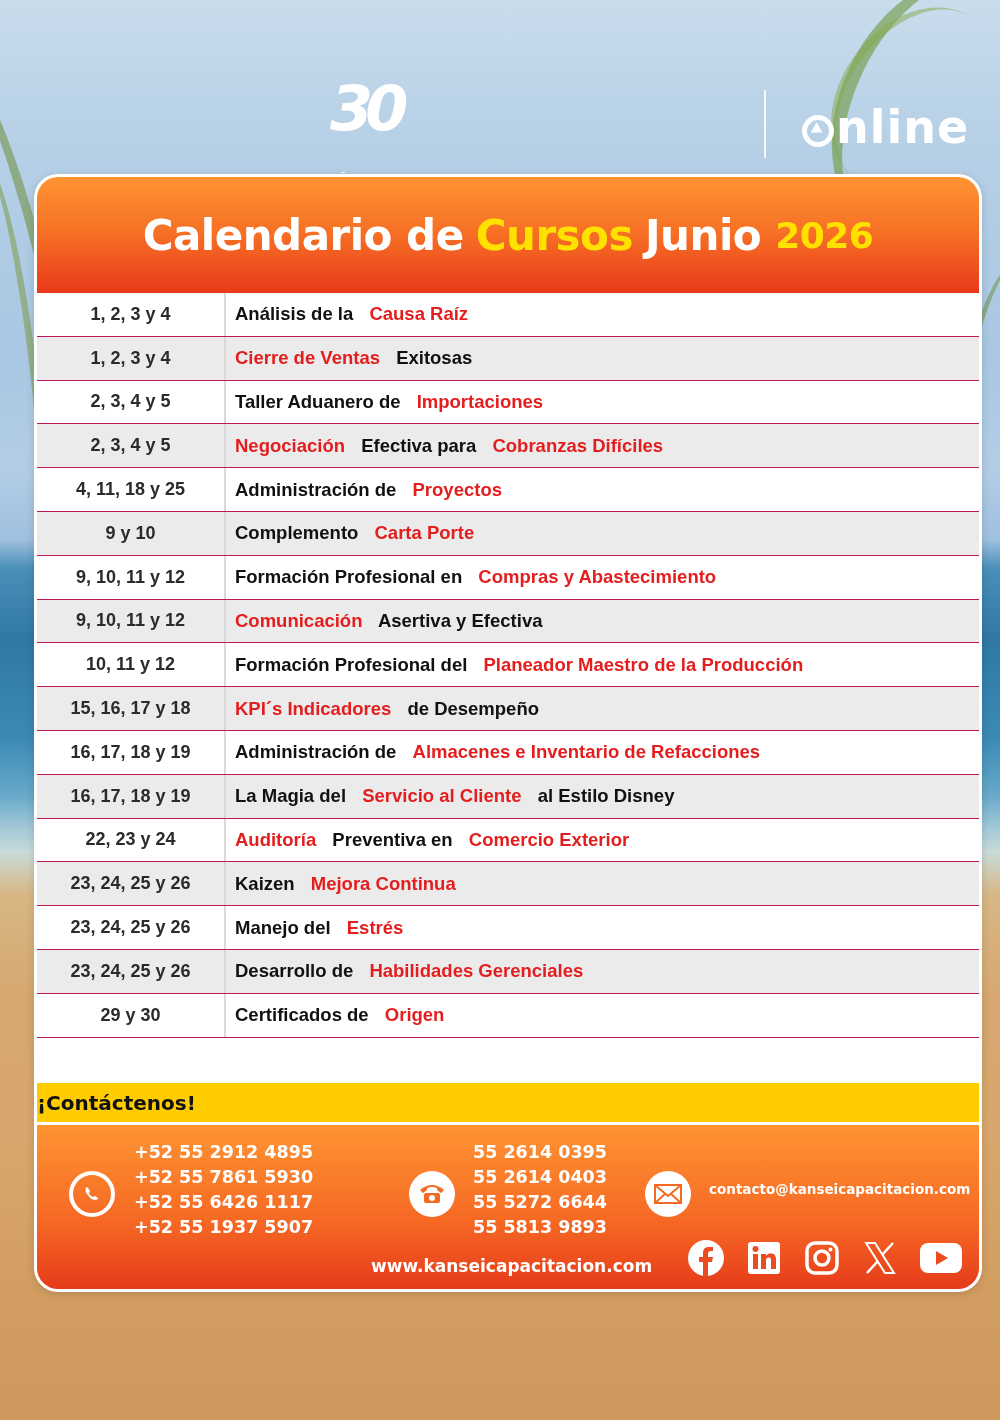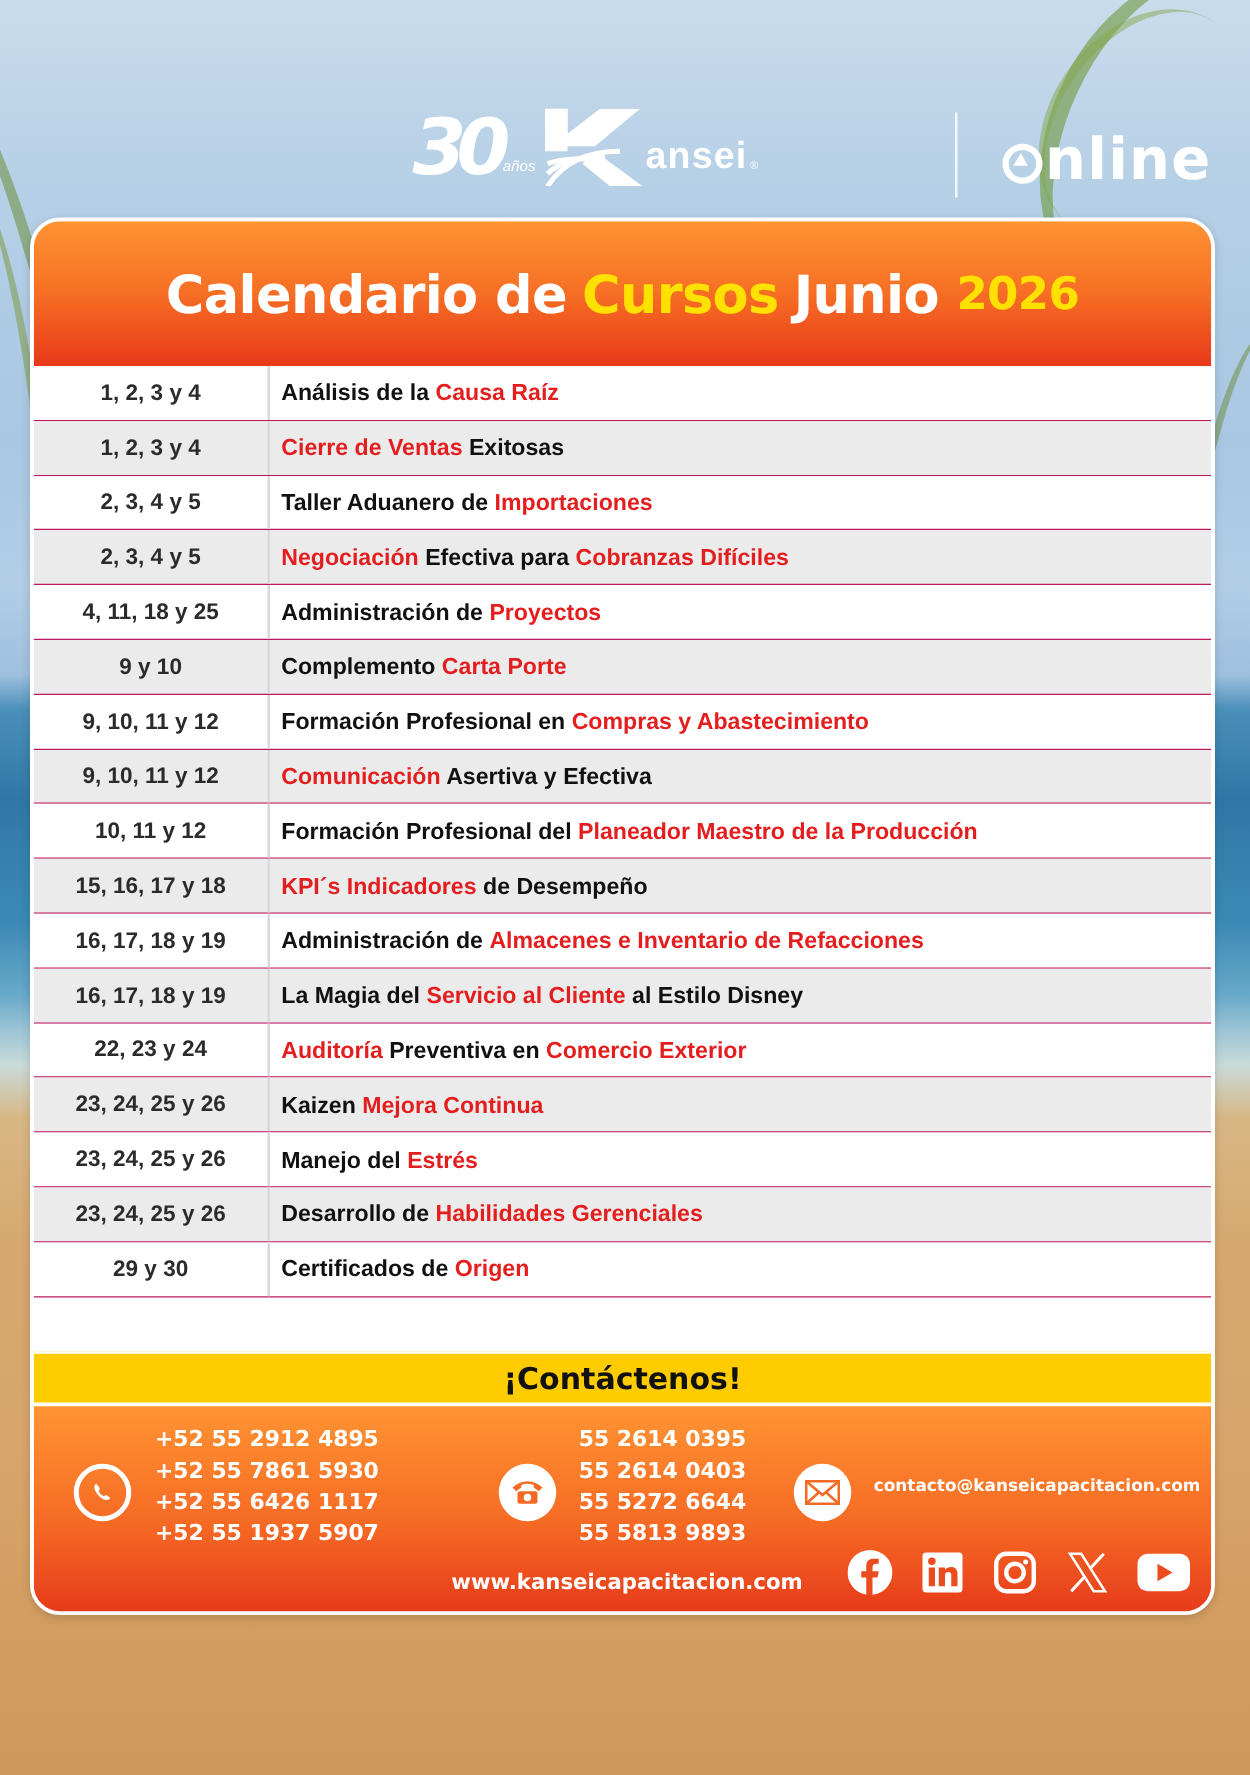--- a/index.html
+++ b/index.html
@@ -16,63 +16,63 @@
   }
   
   .frond { position: absolute; border-radius: 50%; opacity: .55; }
   .frond.l1 { left: -60px; top: 30px; width: 120px; height: 600px; border-right: 10px solid #6e8f3a; transform: rotate(-12deg); }
   .frond.l2 { left: -30px; top: 150px; width: 70px; height: 500px; border-right: 7px solid #7f9a45; transform: rotate(-6deg); }
   .frond.r1 { right: -40px; top: -30px; width: 200px; height: 280px; border-left: 14px solid #6f9a3d; transform: rotate(25deg); opacity: .6; }
   .frond.r2 { right: 10px; top: 0px; width: 150px; height: 200px; border-left: 8px solid #86a84c; transform: rotate(35deg); opacity: .5; }
   .frond.r3 { right: -20px; top: 260px; width: 60px; height: 260px; border-left: 6px solid #6a8b3a; transform: rotate(12deg); opacity: .5; }
 
   
-  .logo-area { position: absolute; top: 78px; left: 330px; height: 80px; display: flex; align-items: center; color: #fff; }
+  .logo-area { position: absolute; top: 78px; left: 330px; height: 80px; display: flex; align-items: flex-start; color: #fff; flex-direction: column; }
   .logo-30 { font-family: "DejaVu Sans", sans-serif; font-weight: 900; font-size: 62px; letter-spacing: -8px; font-style: italic; line-height: 1; }
   .logo-anos { font-size: 12px; font-style: italic; margin: 30px 8px 0 2px; }
   .logo-k { width: 78px; height: 62px; position: relative; margin-right: 2px; }
   .logo-k .bar { position: absolute; left: 0; top: 0; width: 18px; height: 34px; background: #fff; }
   .logo-ansei { font-family: Liberation Sans, sans-serif; font-weight: bold; font-size: 30px; margin-top: 14px; letter-spacing: 1px; }
   .logo-reg { font-size: 9px; margin-top: 28px; margin-left: 2px; }
   .logo-divider { position: absolute; top: 90px; left: 764px; width: 2px; height: 68px; background: rgba(255,255,255,.85); }
   .logo-online { position: absolute; top: 100px; left: 802px; display: flex; align-items: center; color: #fff; font-family: "DejaVu Sans", sans-serif; font-weight: bold; font-size: 46px; letter-spacing: 1px; text-align: center; }
   .online-globe { width: 32px; height: 32px; border-radius: 50%; border: 5px solid #fff; margin-right: 2px; margin-top: 8px; position: relative; }
   .online-globe::after { content: ""; position: absolute; left: 6px; top: 4px; width: 0; height: 0; border-left: 10px solid #fff; border-top: 6px solid transparent; border-bottom: 6px solid transparent; transform: rotate(30deg); }
 
   
   .card {
-    position: absolute; left: 24px; top: 174px; width: 948px; height: 1118px;
+    position: absolute; left: 34px; top: 174px; width: 948px; height: 1118px;
     border: 3px solid #fff; border-radius: 24px; overflow: hidden;
     background: #fff;
     box-shadow: 0 2px 8px rgba(0,0,0,.15);
   }
   .card-head {
     height: 116px;
     background: linear-gradient(180deg, #ff9433 0%, #f66e24 50%, #e8391a 100%);
     display: flex; align-items: center; justify-content: center;
     font-family: "DejaVu Sans", sans-serif; font-weight: bold; font-size: 42px; color: #fff;
     letter-spacing: -0.5px;
   }
   .card-head .hl { color: #ffe100; margin: 0 12px; }
   .card-head .yr { color: #ffe100; margin-left: 14px; font-size: 36px; }
   .card-head span { white-space: pre; }
 
   .schedule { width: 100%; border-collapse: collapse; }
   .row { display: flex; height: 43.8px; border-bottom: 1px solid #be185d; }
   .row:nth-child(even) { background: #ebebeb; }
   .row:nth-child(odd) { background: #fff; }
   .cell-date { width: 189px; border-right: 2px solid #d9d9d9; display: flex; align-items: center; justify-content: center; font-size: 18px; font-weight: bold; color: #2b2b2b; }
-  .cell-course { flex: 1; display: flex; align-items: center; padding-left: 9px; font-size: 18.5px; font-weight: bold; color: #111; white-space: pre; }
+  .cell-course { flex: 1; display: flex; align-items: center; padding-left: 9px; font-size: 18.5px; font-weight: bold; color: #111; white-space: pre; gap: 11px; }
   .cell-course .r { color: #e41e1e; }
 
   .contact-bar {
     position: absolute; left: 0; top: 904px; width: 100%; height: 44px;
-    background: #ffcc00; display: flex; align-items: center; justify-content: center;
+    background: #ffcc00; display: flex; align-items: center; justify-content: flex-start;
     border-top: 2px solid #fff; border-bottom: 3px solid #fff;
-    font-family: "DejaVu Sans", sans-serif; font-weight: bold; font-size: 24px; color: #111;
+    font-family: "DejaVu Sans", sans-serif; font-weight: bold; font-size: 20px; color: #111;
   }
   .contact-panel {
     position: absolute; left: 0; top: 948px; width: 100%; height: 170px;
     background: linear-gradient(180deg, #ff9433 0%, #f66a24 55%, #e5371a 100%);
     color: #fff;
   }
   .c-icon { position: absolute; width: 46px; height: 46px; border-radius: 50%; display: flex; align-items: center; justify-content: center; }
   .c-icon.wa { left: 32px; top: 46px; border: 4px solid #fff; }
   .c-icon.ph { left: 372px; top: 46px; background: #fff; }
   .c-icon.em { left: 608px; top: 46px; background: #fff; }

